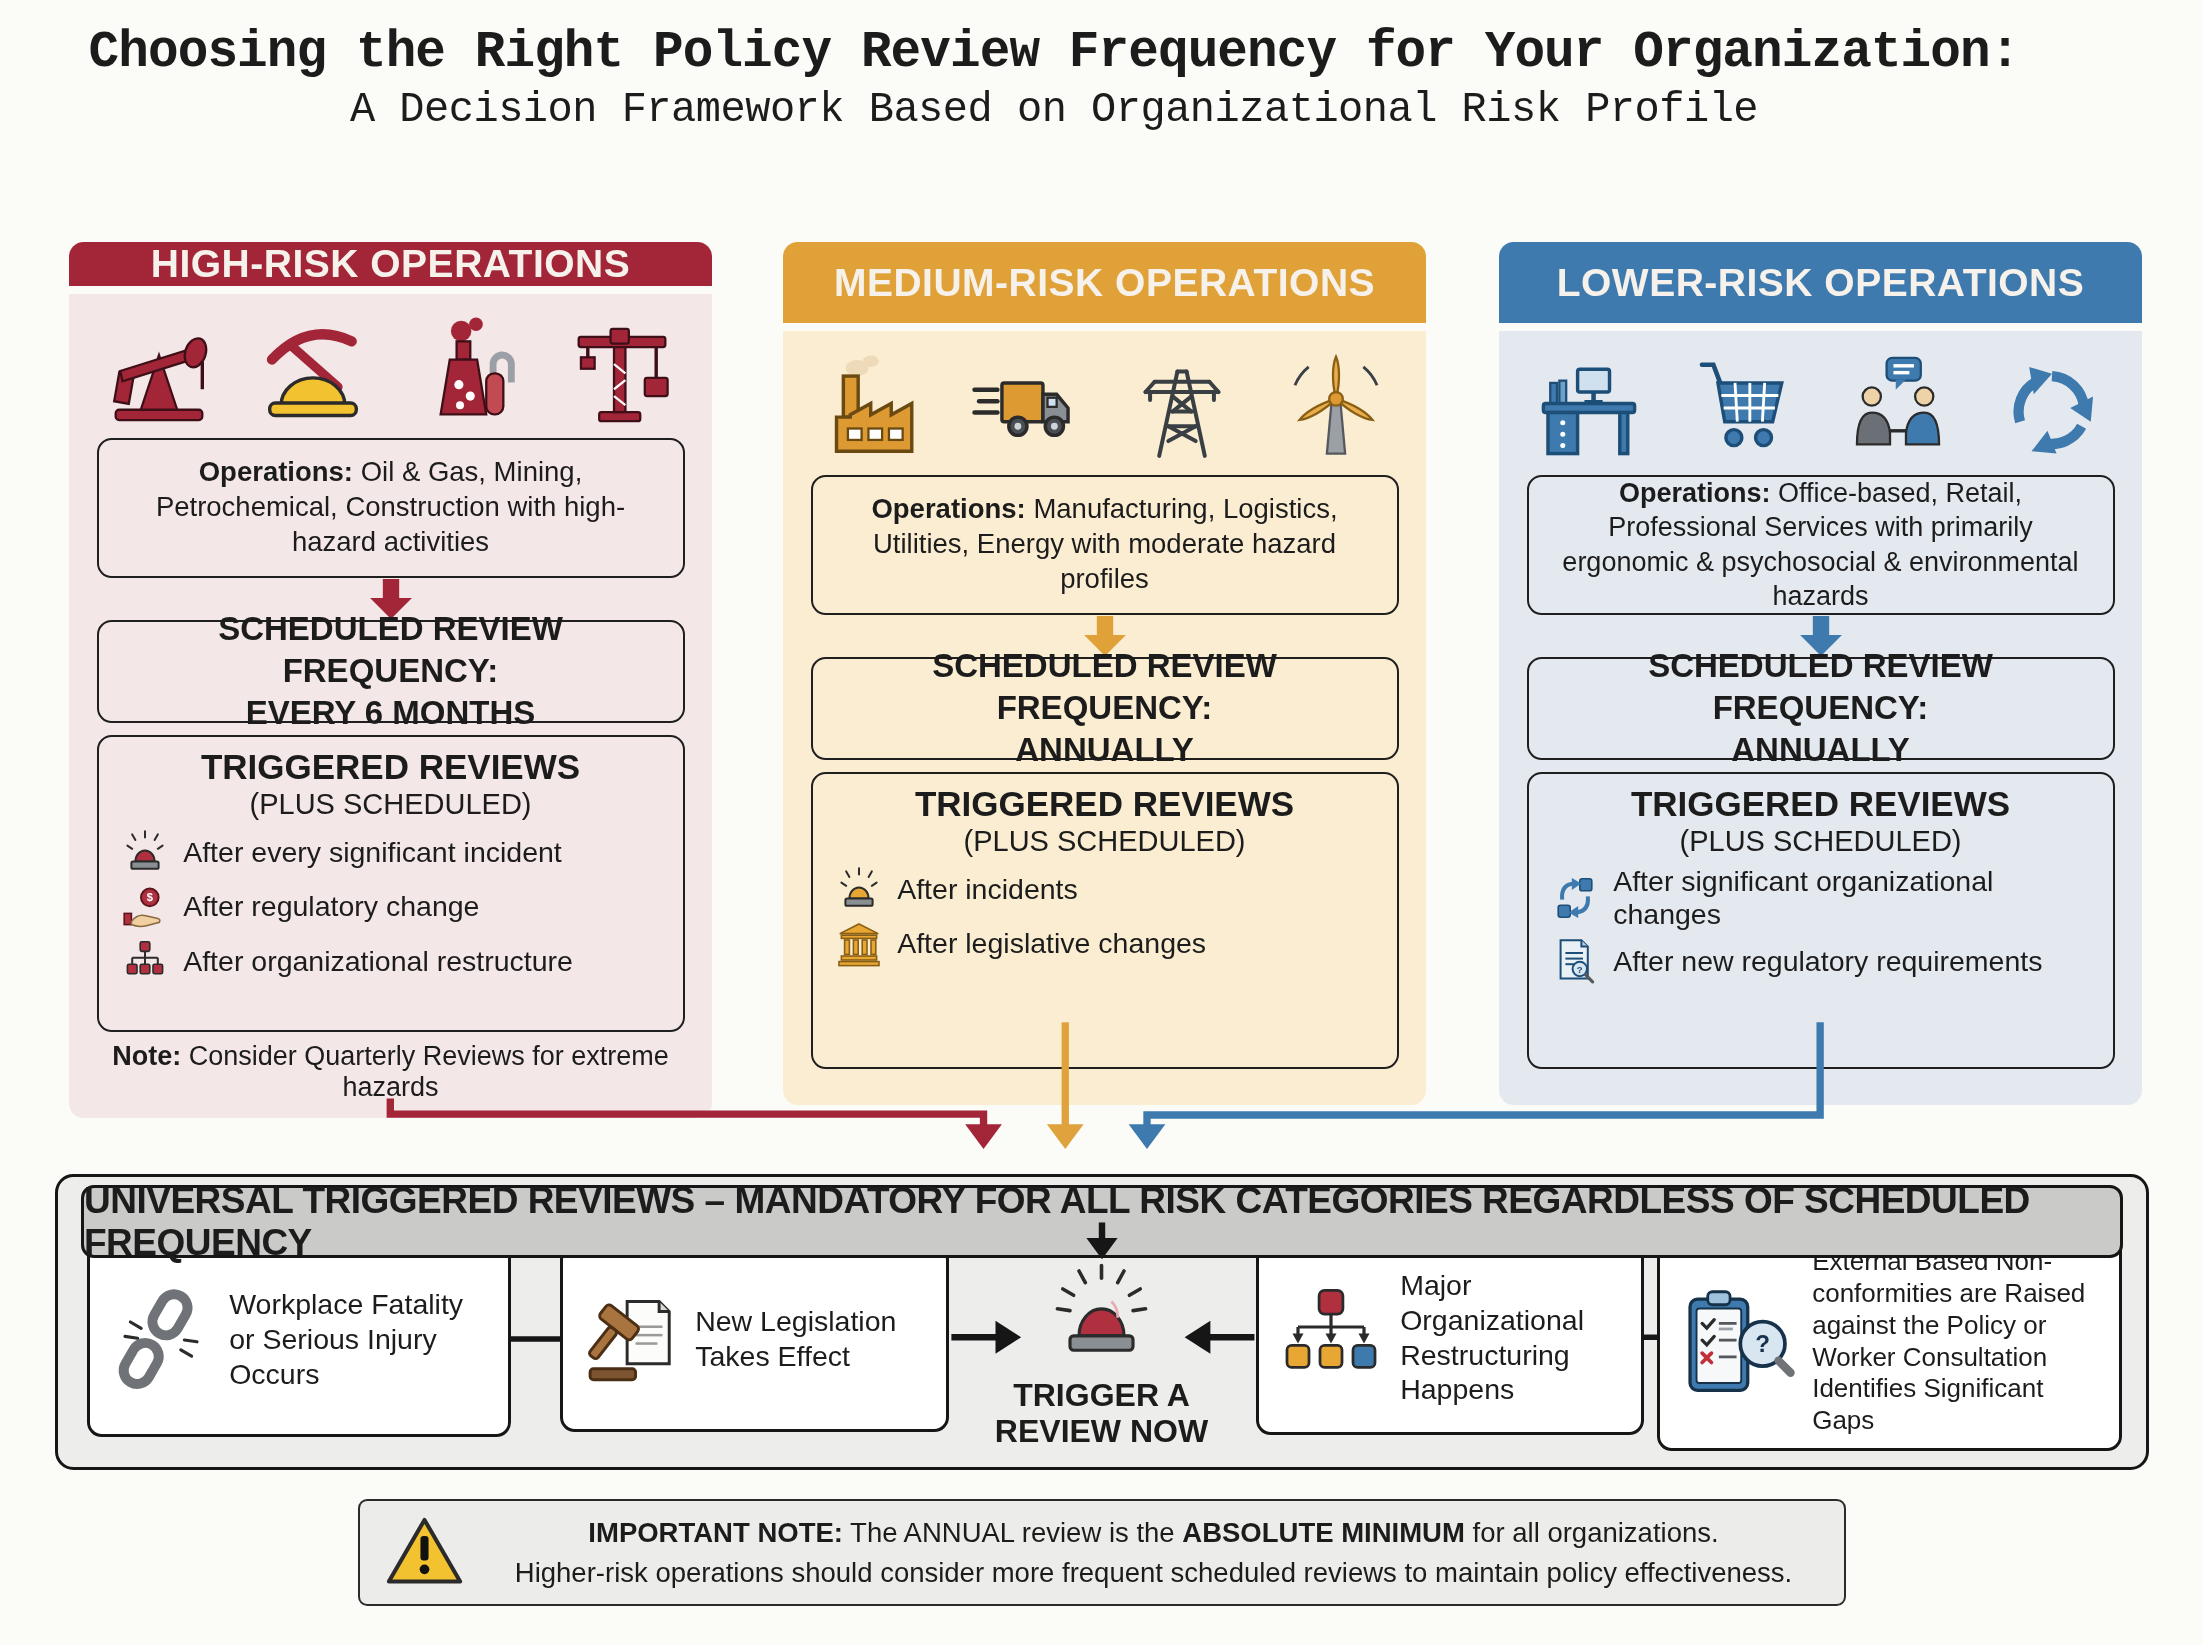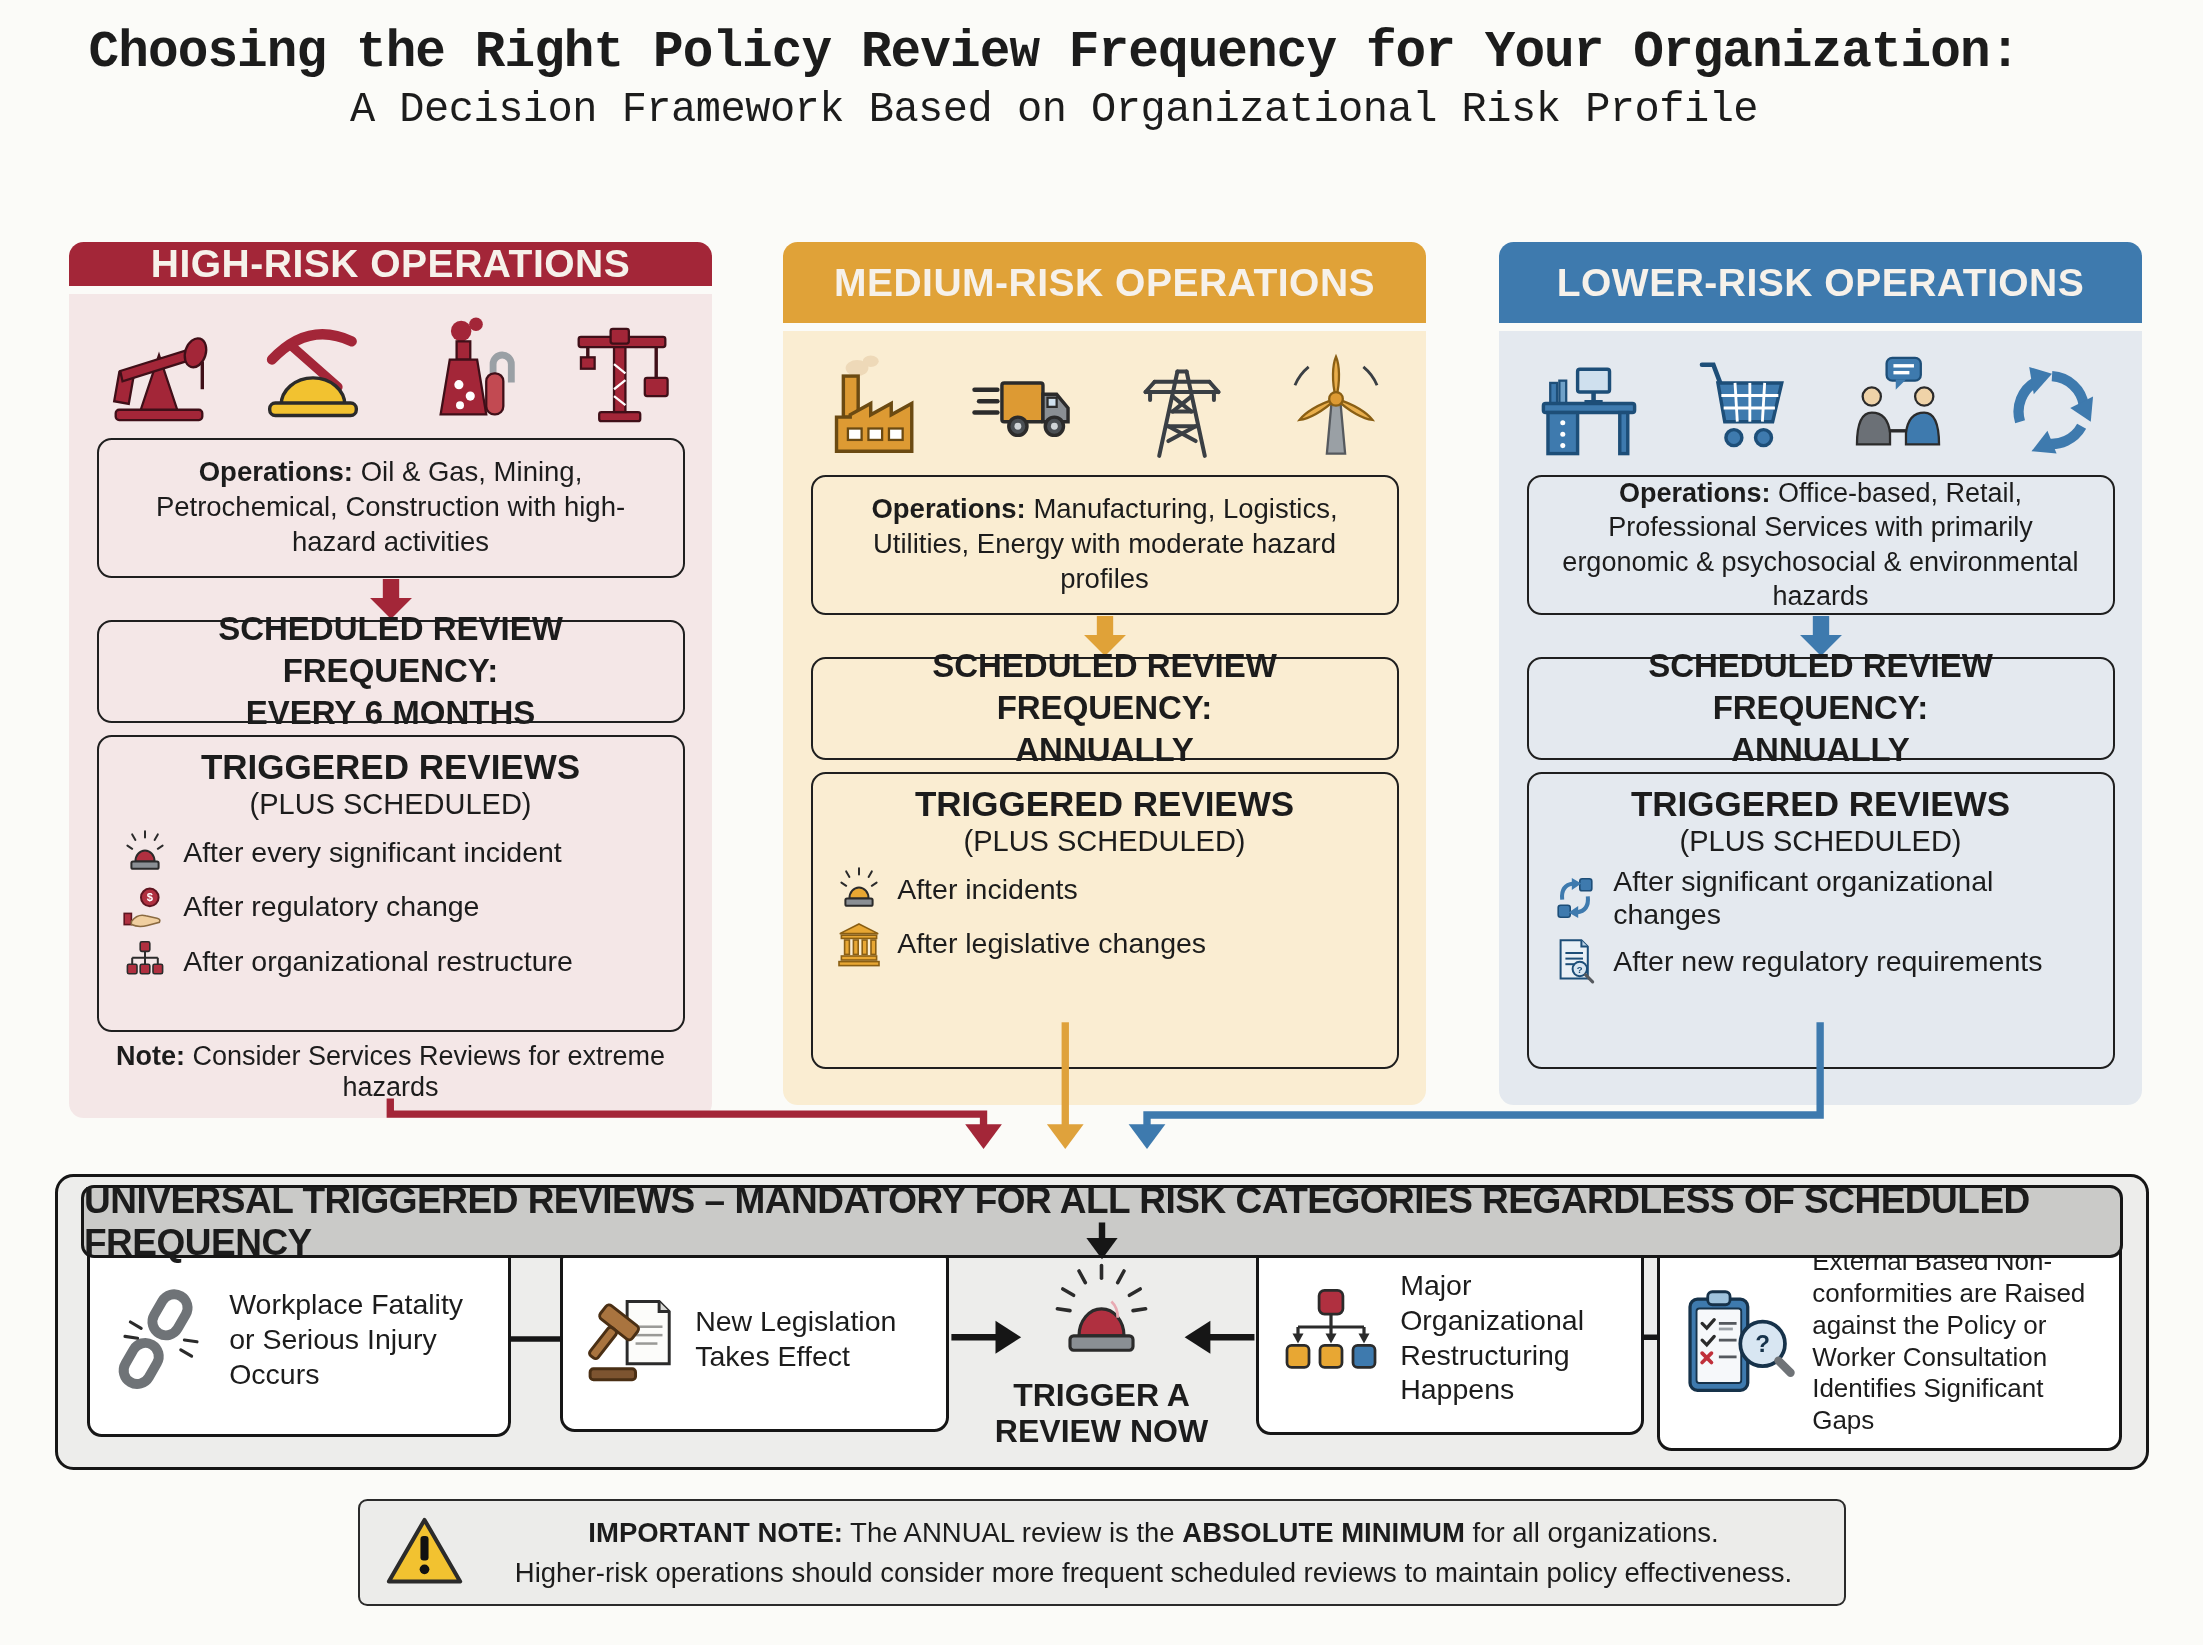--- a/index.html
+++ b/index.html
@@ -158,21 +158,21 @@
             <rect x="24" y="6" width="12" height="12" rx="2" fill="#B03040" stroke="#2b2b2b" stroke-width="2"></rect>
             <path d="M30 18 V26 M14 26 H46 M14 26 V34 M30 26 V34 M46 26 V34" fill="none" stroke="#2b2b2b" stroke-width="2.5"></path>
             <rect x="8" y="34" width="12" height="12" rx="2" fill="#B03040" stroke="#2b2b2b" stroke-width="2"></rect>
             <rect x="24" y="34" width="12" height="12" rx="2" fill="#B03040" stroke="#2b2b2b" stroke-width="2"></rect>
             <rect x="40" y="34" width="12" height="12" rx="2" fill="#B03040" stroke="#2b2b2b" stroke-width="2"></rect>
           </svg>
           <span>After organizational restructure</span>
         </div>
       </div>
       <div class="col-note">
-        <span class="b">Note:</span><span> Consider Services Reviews for extreme hazards</span>
+        <span class="b">Note:</span><span> Consider Quarterly Reviews for extreme hazards</span>
       </div>
     </div>
   </section>
 
   <section class="column col-med c-med">
     <div class="col-header">MEDIUM-RISK OPERATIONS</div>
     <div class="col-body">
       <div class="icons-row">
         <svg viewBox="0 0 100 100">
           <ellipse cx="36" cy="15" rx="10" ry="7" fill="#EED9B8"></ellipse>

